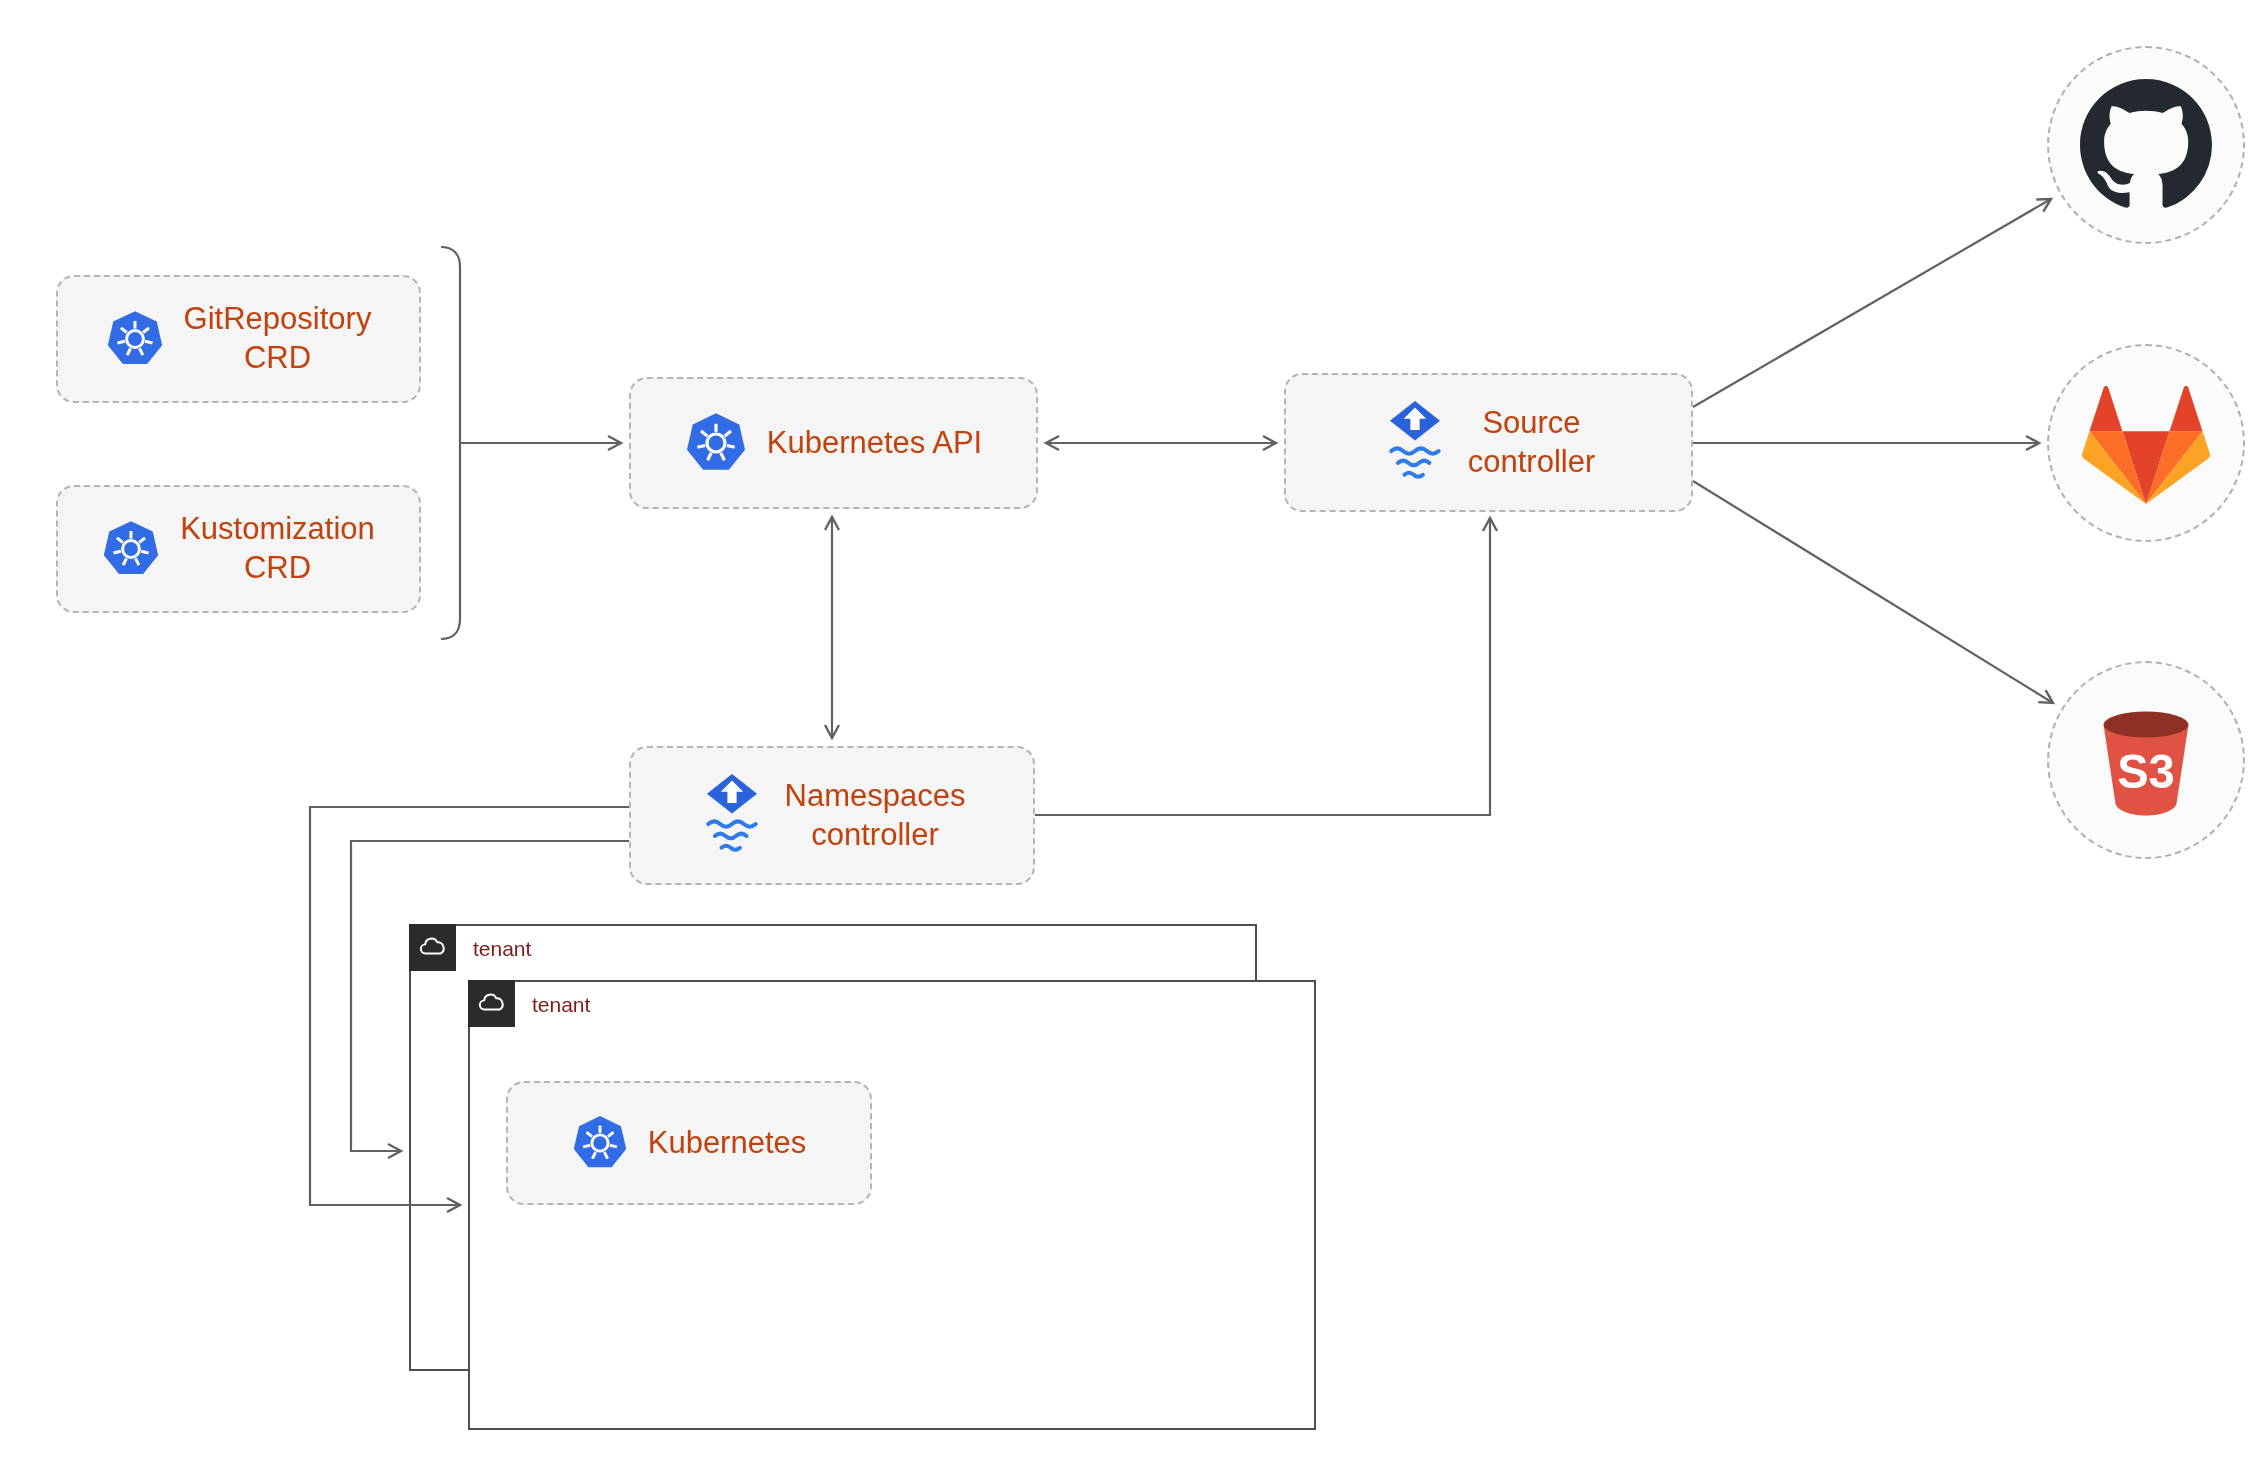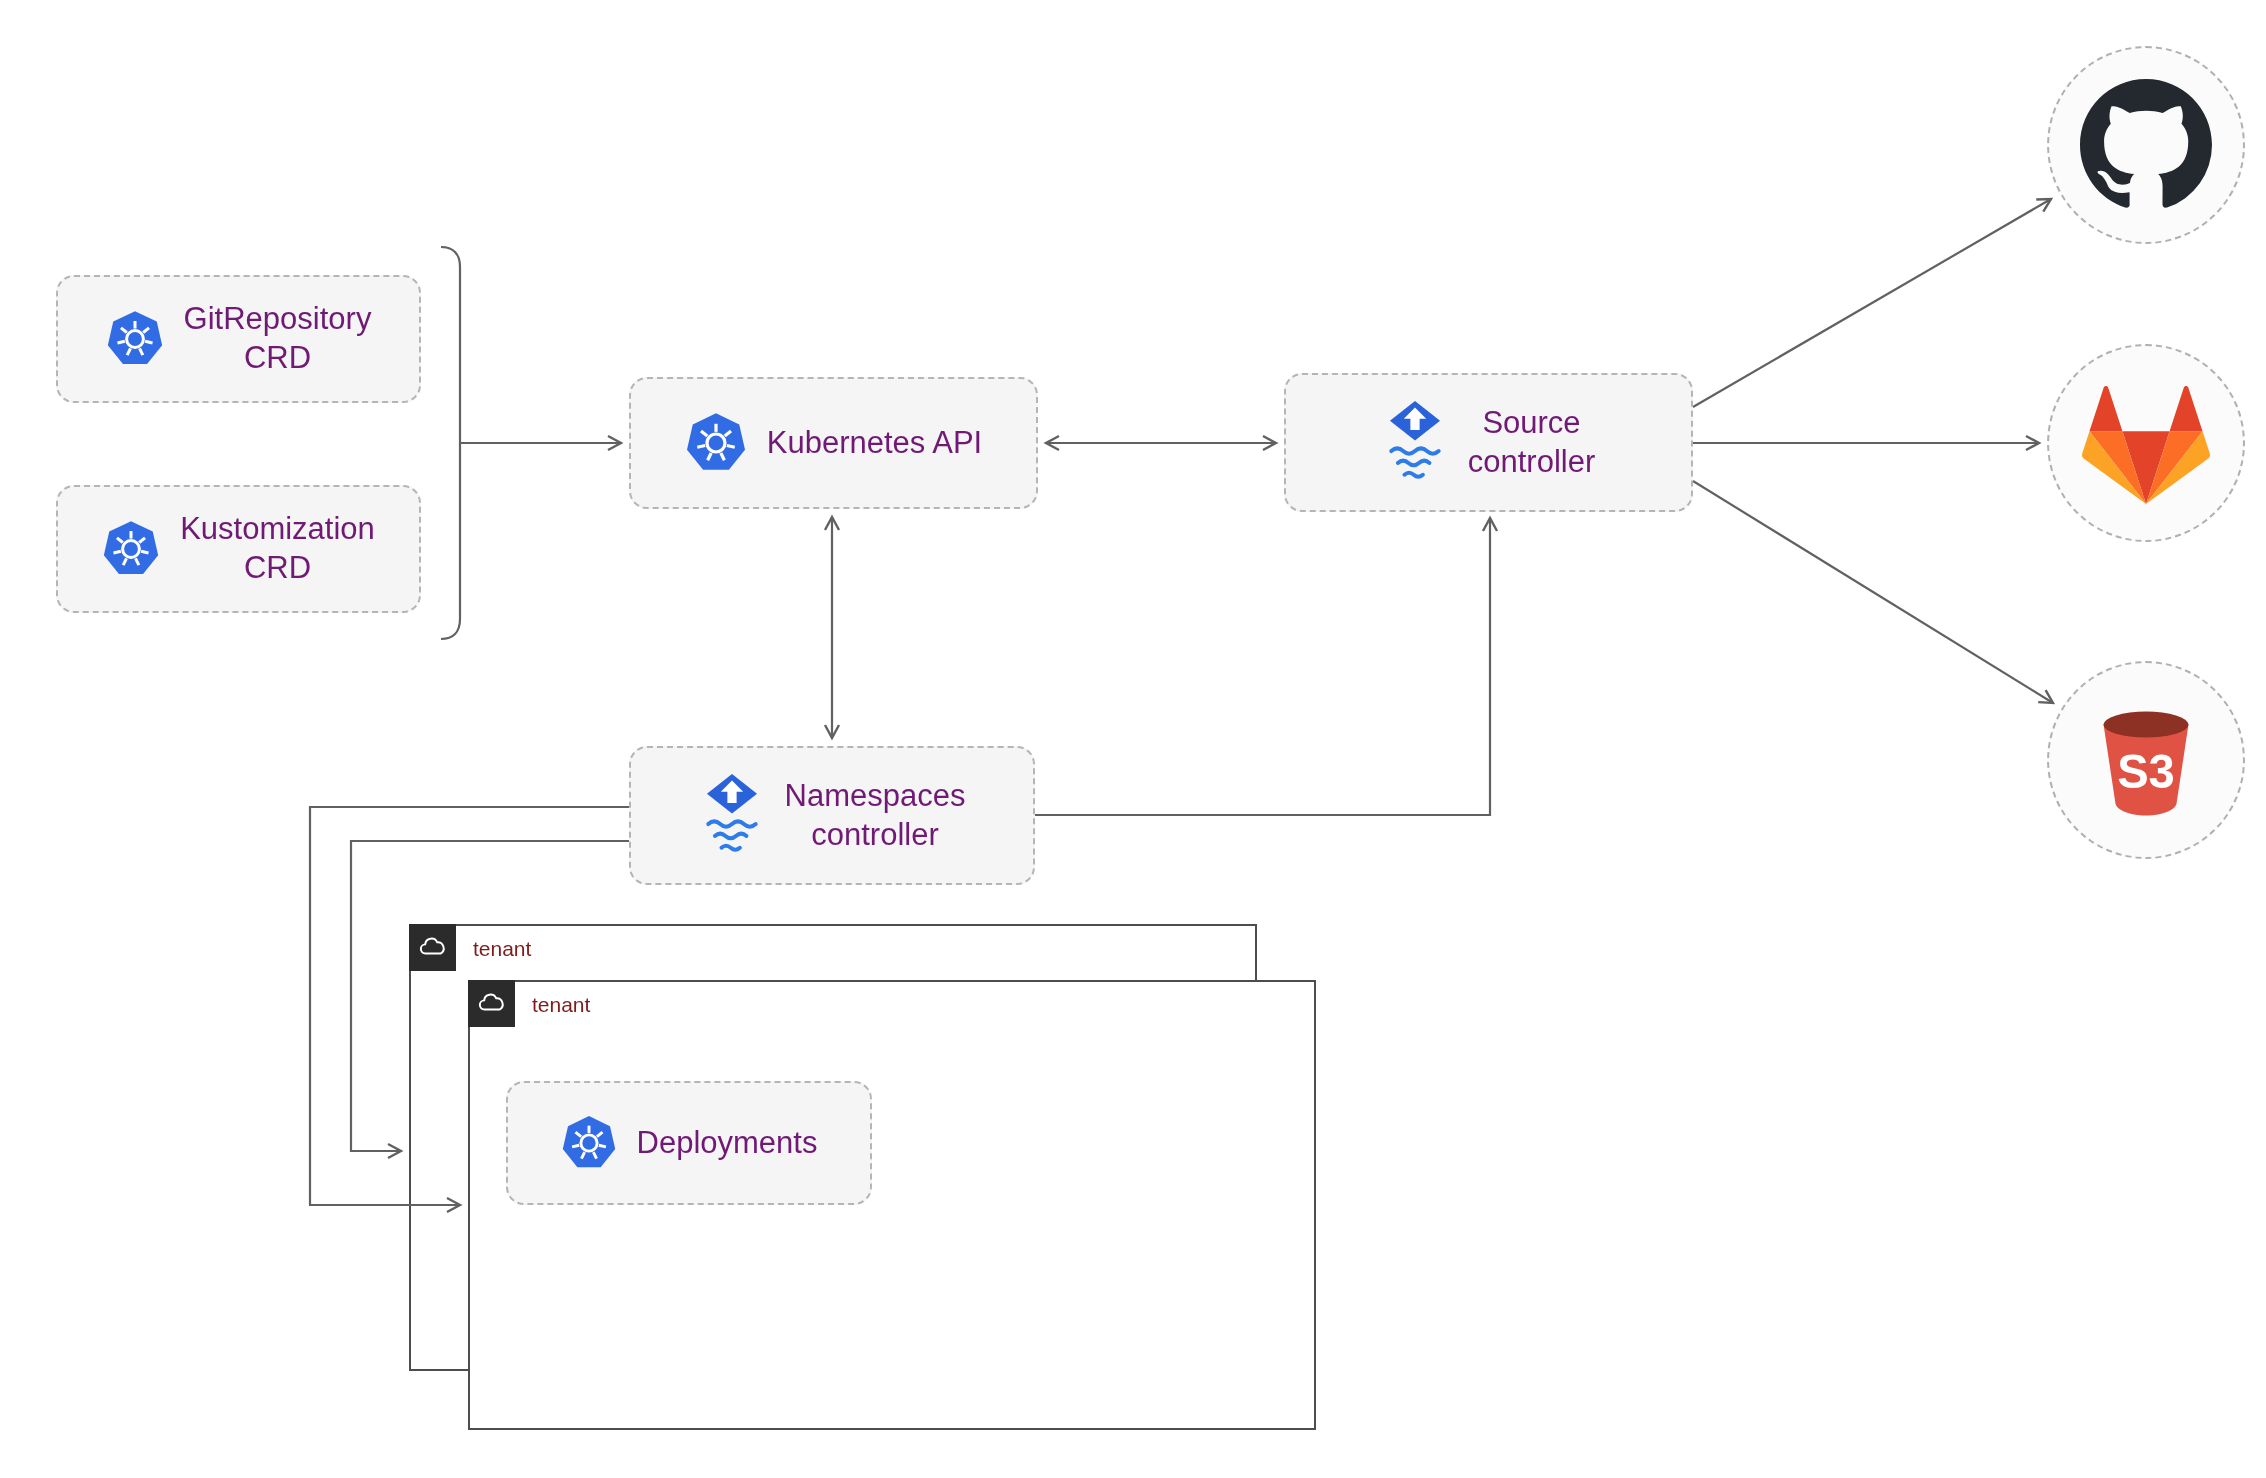--- a/index.html
+++ b/index.html
@@ -18,21 +18,21 @@
   }
   .node {
     position: absolute; z-index: 2;
     background: #f5f5f5;
     border: 2px dashed #b5b5b5;
     border-radius: 18px;
     display: flex; align-items: center; justify-content: center;
     gap: 20px; padding: 0 18px;
   }
   .node .label {
-    font-size: 31px; line-height: 1.25; color: #701a75;
+    font-size: 31px; line-height: 1.25; color: #c2410c;
     text-align: center; white-space: pre-line;
   }
   .ext-circle {
     position: absolute; z-index: 2;
     width: 198px; height: 198px; border-radius: 50%;
     background: #fbfbfb;
     border: 2px dashed #b0b0b0;
     display: flex; align-items: center; justify-content: center;
   }
   .tenant {
@@ -194,20 +194,20 @@
       <svg width="30" height="30" viewBox="0 0 100 100">
         <path d="M25 68 A 15 15 0 0 1 24 38 A 21 21 0 0 1 64 31 A 20 20 0 0 1 76 68 Z" fill="none" stroke="#ffffff" stroke-width="6.5" stroke-linejoin="round"></path>
       </svg>
     </div>
     <div class="tenant-label">tenant</div>
 
     <div class="node" style="left:36px; top:99px; width:366px; height:124px;">
       <svg width="56" height="56" viewBox="0 0 100 100">
           <use href="#k8s"></use>
         </svg>
-      <div class="label">Deployments</div>
+      <div class="label">Kubernetes</div>
     </div>
 
 
 
   </div>
 
 </div>
 
 </body></html>

